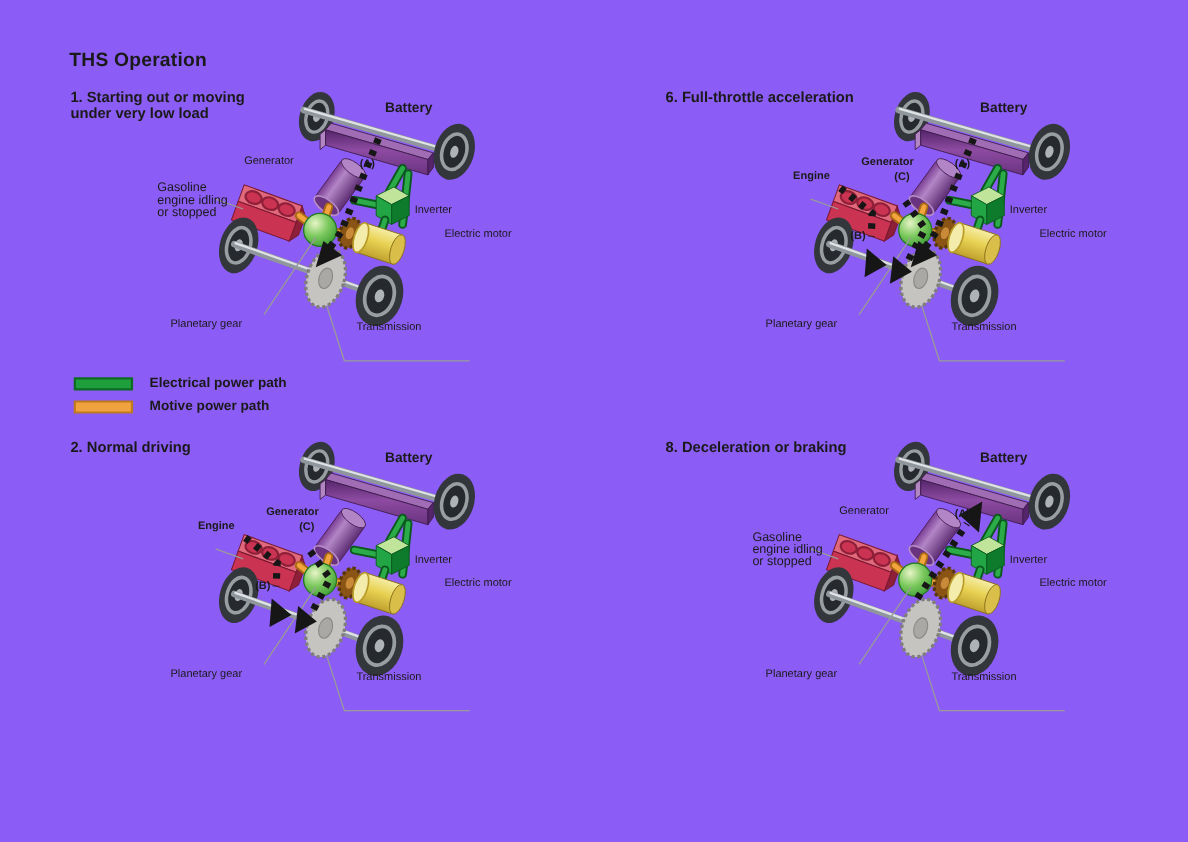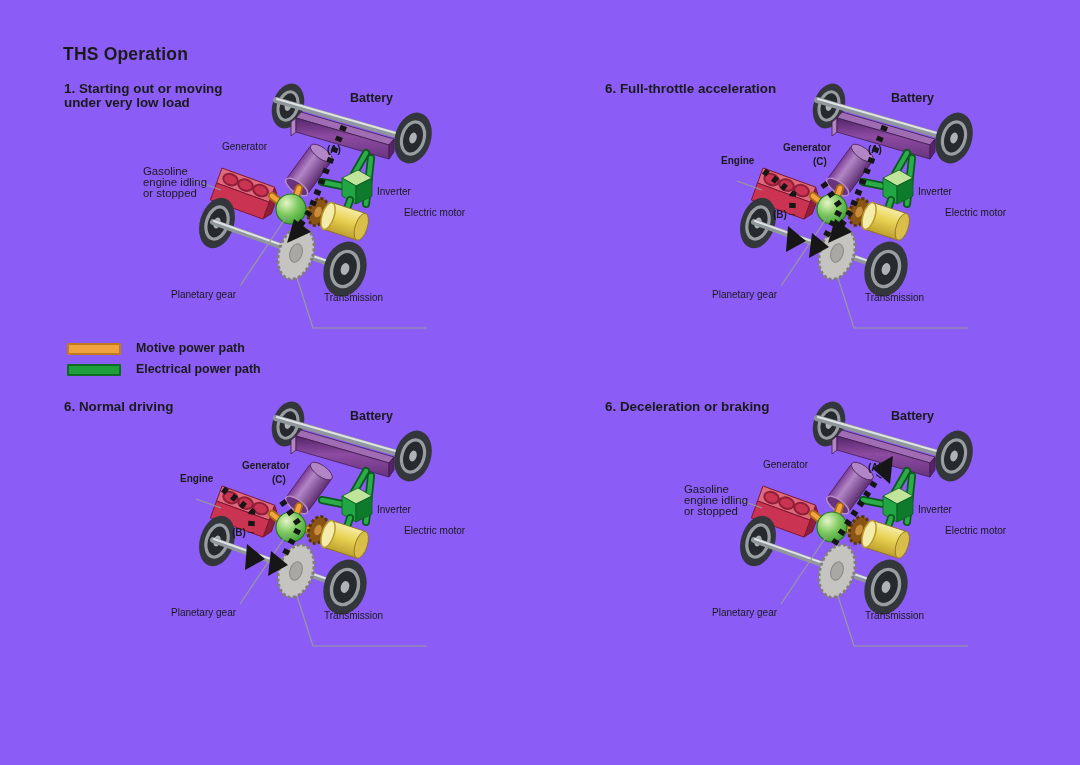--- a/index.html
+++ b/index.html
@@ -16,21 +16,21 @@
   .lbl-battery{left:350px;top:92px;font-size:12.5px;}
   .lbl-generator-plain{left:222px;top:141px;}
   .lbl-generator-c{left:242px;top:142px;}
   .lbl-c{left:272px;top:156px;}
   .lbl-a{left:327px;top:144px;}
   .lbl-b{left:232px;top:209px;}
   .lbl-engine{left:180px;top:155px;}
   .lbl-gasoline{left:143px;top:166px;font-size:11.4px;line-height:10.8px;}
   .lbl-inverter{left:377px;top:186px;}
   .lbl-motor{left:372px;top:207px;margin-left:32px;}
-  .lbl-planetary{left:155px;top:289px;margin-left:16px;}
+  .lbl-planetary{left:155px;top:289px;}
   .lbl-transmission{left:324px;top:292px;}
   
   #legend{left:67px;top:341px;width:260px;}
   .leg-row{position:relative;height:21px;}
   .leg-swatch{position:absolute;left:0;top:2px;width:50px;height:8px;border-radius:1px;}
   .leg-swatch.motive{background:#f0a23e;border:2px solid #c07a1e;}
   .leg-swatch.electrical{background:#1f9e3c;border:2px solid #0d6b24;}
   .leg-text{position:absolute;left:69px;top:0;font-size:12.4px;font-weight:bold;}
 </style>
 </head>
@@ -228,56 +228,56 @@
     <div class="lbl lbl-planetary">Planetary gear</div>
     <div class="lbl lbl-transmission">Transmission</div>
   </div>
 
   <div class="panel" id="p2">
     <svg class="diagram" width="539" height="335" viewBox="0 0 539 335">
       <use href="#pt"></use>
       <use href="#arrB"></use>
       <use href="#arrC"></use>
     </svg>
-    <div class="heading">6. Normal driving</div>
+    <div class="heading">2. Normal driving</div>
     <div class="lbl b lbl-battery">Battery</div>
     <div class="lbl b lbl-generator-c">Generator</div>
     <div class="lbl b lbl-c">(C)</div>
     <div class="lbl b lbl-engine">Engine</div>
     <div class="lbl b lbl-b">(B)</div>
     <div class="lbl lbl-inverter">Inverter</div>
     <div class="lbl lbl-motor">Electric motor</div>
     <div class="lbl lbl-planetary">Planetary gear</div>
     <div class="lbl lbl-transmission">Transmission</div>
   </div>
 
   <div class="panel" id="p4">
     <svg class="diagram" width="539" height="335" viewBox="0 0 539 335">
       <use href="#pt"></use>
       <use href="#arrA_up"></use>
     </svg>
-    <div class="heading">6. Deceleration or braking</div>
+    <div class="heading">8. Deceleration or braking</div>
     <div class="lbl b lbl-battery">Battery</div>
     <div class="lbl lbl-generator-plain">Generator</div>
     <div class="lbl b lbl-a">(A)</div>
     <div class="lbl lbl-gasoline">
       <div>Gasoline</div>
       <div>engine idling</div>
       <div>or stopped</div>
     </div>
     <div class="lbl lbl-inverter">Inverter</div>
     <div class="lbl lbl-motor">Electric motor</div>
     <div class="lbl lbl-planetary">Planetary gear</div>
     <div class="lbl lbl-transmission">Transmission</div>
   </div>
 
   <div id="legend" class="abs">
     <div class="leg-row">
+      <span class="leg-swatch electrical"></span>
+      <span class="leg-text">Electrical power path</span>
+    </div>
+    <div class="leg-row">
       <span class="leg-swatch motive"></span>
       <span class="leg-text">Motive power path</span>
     </div>
-    <div class="leg-row">
-      <span class="leg-swatch electrical"></span>
-      <span class="leg-text">Electrical power path</span>
-    </div>
   </div>
 
 </div>
 
 </body></html>

